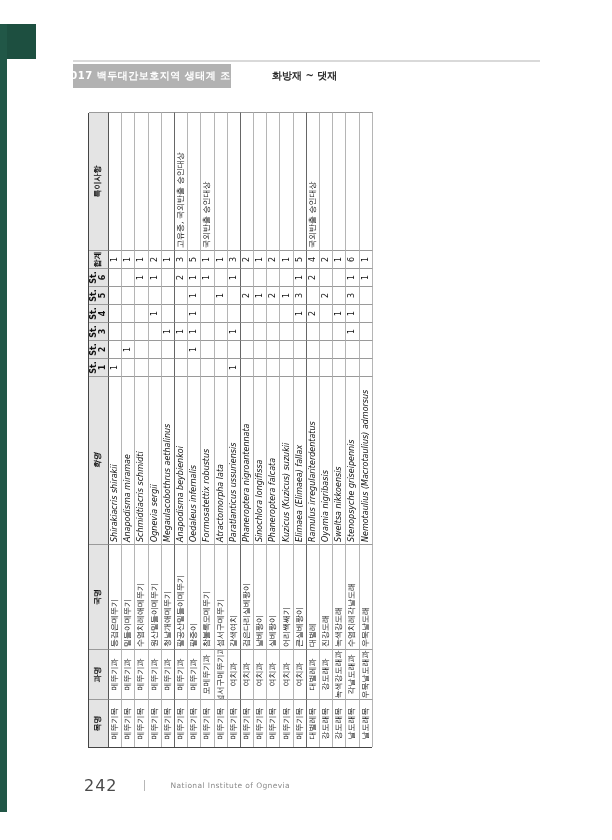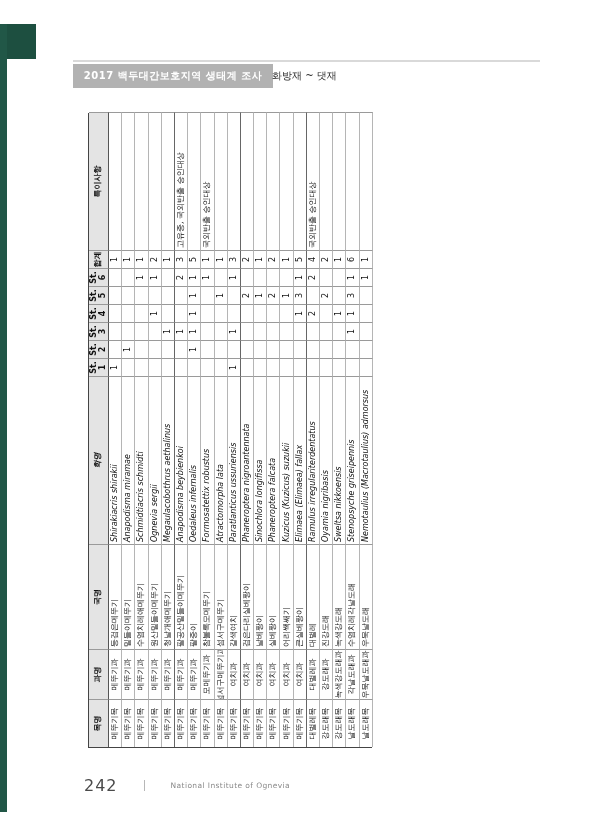--- a/index.html
+++ b/index.html
@@ -7,27 +7,27 @@
     width:612px;height:840px;position:relative;background:#ffffff;
     font-family:"DejaVu Sans","Liberation Sans",sans-serif;
     -webkit-font-smoothing:antialiased;overflow:hidden;
   }
   
   .green-bar{position:absolute;left:0;top:24px;width:7px;height:788px;background:#215747;}
   .green-square{position:absolute;left:7px;top:24px;width:29px;height:35px;background:#1d4f40;}
   .top-rule{position:absolute;left:73px;top:60px;width:467px;height:2px;background:#d9d9d9;}
   
   .title-band{
-    position:absolute;left:73px;top:64px;width:200px;height:24px;background:#b2b2b2;
+    position:absolute;left:73px;top:64px;width:158px;height:24px;background:#b2b2b2;
     color:#ffffff;font-size:10px;font-weight:700;letter-spacing:0.5px;
     display:flex;align-items:center;justify-content:center;white-space:nowrap;
   }
   .section-label{
     position:absolute;left:272px;top:64px;height:24px;display:flex;align-items:center;
-    font-size:10px;font-weight:400;color:#2b2b2b;white-space:nowrap;
+    font-size:10px;font-weight:700;color:#2b2b2b;white-space:nowrap;
   }
   
   .table-rot{position:absolute;left:88px;top:113px;width:284px;height:635px;}
   .grid{
     width:635px;height:284px;
     transform:rotate(-90deg) translateX(-635px);transform-origin:0 0;
     display:grid;
     grid-template-columns:48px 50px 105px 168px repeat(7,18px) 138px;
     grid-template-rows:20px;
     grid-auto-rows:13.2px;

